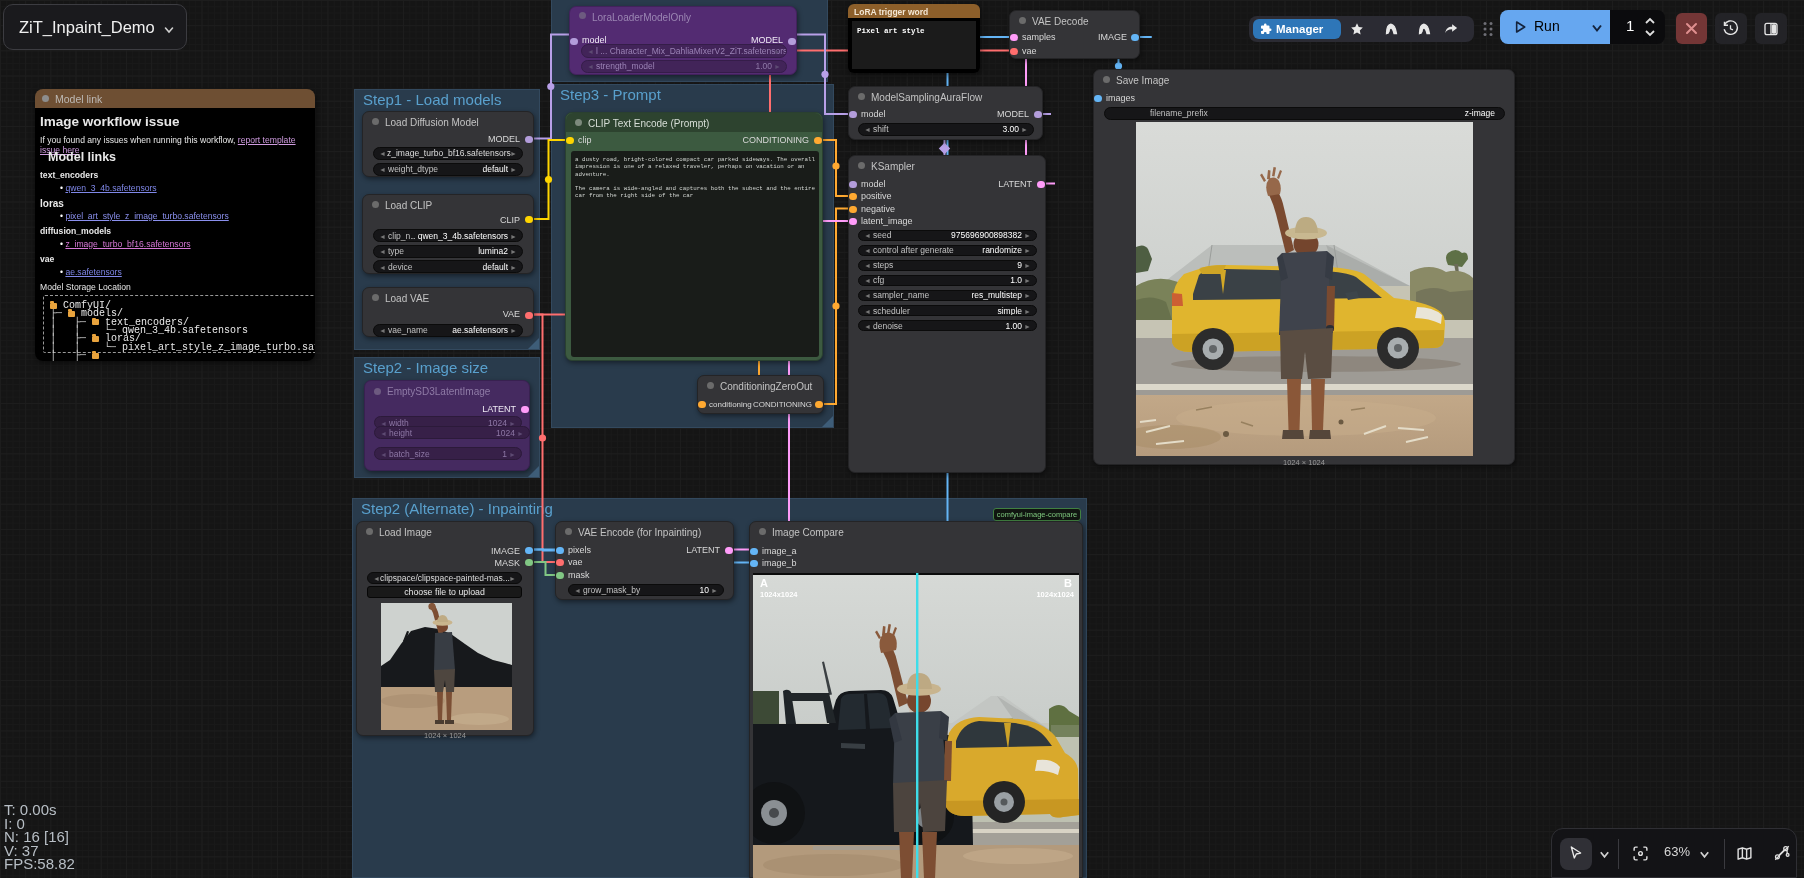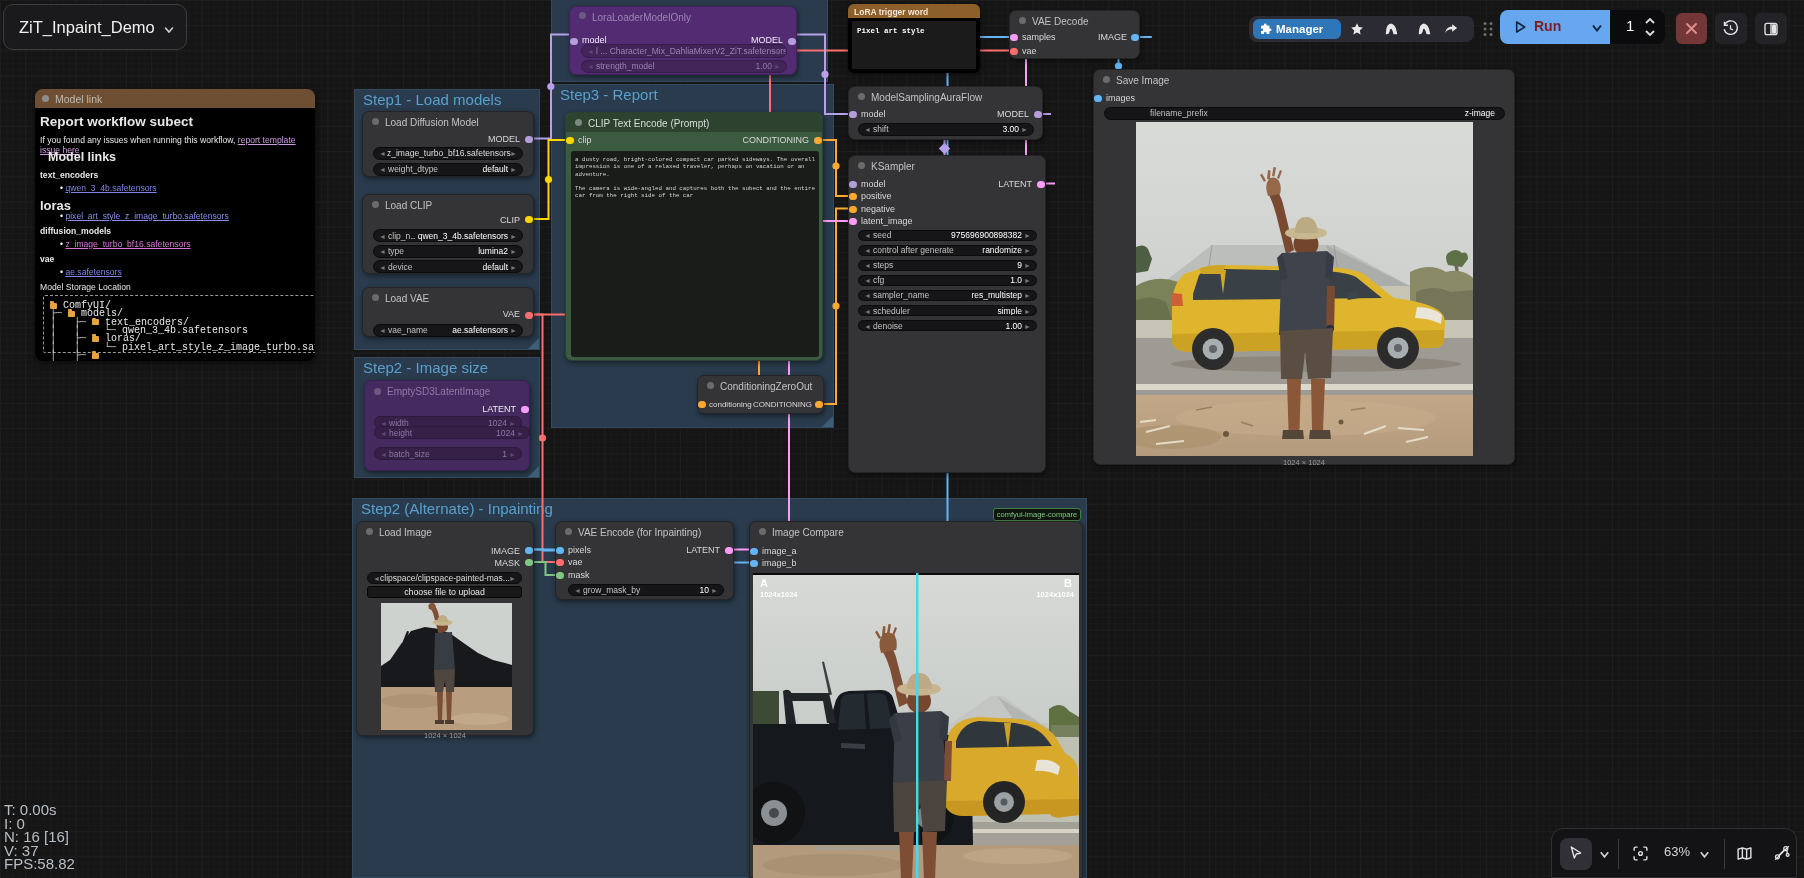--- a/index.html
+++ b/index.html
@@ -38,21 +38,21 @@
 <div class="group" style="left:551px;top:-6px;width:277px;height:88px;"></div>
 <div class="group" style="left:354px;top:89px;width:186px;height:261px;">
       <div class="gtitle">Step1 - Load models</div>
       <div class="rsz"></div>
     </div>
 <div class="group" style="left:354px;top:357px;width:186px;height:121px;">
       <div class="gtitle">Step2 - Image size</div>
       <div class="rsz"></div>
     </div>
 <div class="group" style="left:551px;top:84px;width:283px;height:344px;">
-      <div class="gtitle">Step3 - Report</div>
+      <div class="gtitle">Step3 - Prompt</div>
       <div class="rsz"></div>
     </div>
 <div class="group" style="left:352px;top:498px;width:735px;height:380px;">
       <div class="gtitle">Step2 (Alternate) - Inpainting</div>
     </div>
 <div style="position:absolute;left:993px;top:508px;width:88px;height:13px;background:#101510;border:1px solid #418041;border-radius:3px;color:#7ec87e;font-size:7.5px;text-align:center;line-height:11px;">comfyui-image-compare</div>
 </div>
 
 <svg id="links" width="1804" height="878" viewBox="0 0 1804 878" fill="none">
 <g stroke-width="2" fill="none">
@@ -87,26 +87,26 @@
 </svg>
 
 <div id="nodes" style="position:absolute;inset:0;z-index:8;">
 
 <div style="position:absolute;left:35px;top:89px;width:280px;height:272px;border-radius:8px;overflow:hidden;box-shadow:1px 2px 6px rgba(0,0,0,.5);">
  <div style="height:19px;background:#6e4f33;position:relative;">
   <div class="ndot" style="top:6px;left:7px;width:7px;height:7px;background:#8d8d8d;"></div>
   <div style="position:absolute;left:20px;top:4px;font-size:10.5px;color:#bdb9b5;">Model link</div>
  </div>
  <div style="height:253px;background:#000;color:#e8e8e8;position:relative;">
-  <div style="position:absolute;left:5px;top:6px;font-size:13.5px;font-weight:bold;">Report workflow subect</div>
+  <div style="position:absolute;left:5px;top:6px;font-size:13.5px;font-weight:bold;">Image workflow issue</div>
   <div style="position:absolute;left:5px;top:26.5px;font-size:8.6px;">If you found any issues when running this workflow, <span style="color:#cf9bdf;text-decoration:underline;">report template issue here</span></div>
   <div style="position:absolute;left:5px;top:42px;font-size:12.5px;font-weight:bold;padding-left:8px;">Model links</div>
   <div style="position:absolute;left:5px;top:61.5px;font-size:8.6px;font-weight:bold;">text_encoders</div>
   <div style="position:absolute;left:25px;top:75px;font-size:8.6px;"><span style="color:#fff;">• </span><span style="color:#7f87e8;text-decoration:underline;">qwen_3_4b.safetensors</span></div>
-  <div style="position:absolute;left:5px;top:89.5px;font-size:13px;font-weight:bold;">loras</div>
+  <div style="position:absolute;left:5px;top:89.5px;font-size:10px;font-weight:bold;">loras</div>
   <div style="position:absolute;left:25px;top:103px;font-size:8.6px;"><span style="color:#fff;">• </span><span style="color:#8b90ee;text-decoration:underline;">pixel_art_style_z_image_turbo.safetensors</span></div>
   <div style="position:absolute;left:5px;top:117.5px;font-size:8.6px;font-weight:bold;">diffusion_models</div>
   <div style="position:absolute;left:25px;top:131px;font-size:8.6px;"><span style="color:#fff;">• </span><span style="color:#d678d6;text-decoration:underline;">z_image_turbo_bf16.safetensors</span></div>
   <div style="position:absolute;left:5px;top:145.5px;font-size:8.6px;font-weight:bold;">vae</div>
   <div style="position:absolute;left:25px;top:159px;font-size:8.6px;"><span style="color:#fff;">• </span><span style="color:#7f87e8;text-decoration:underline;">ae.safetensors</span></div>
   <div style="position:absolute;left:5px;top:173.5px;font-size:8.6px;">Model Storage Location</div>
   <div style="position:absolute;left:8px;top:187px;width:290px;height:58px;border:1px dashed #999;border-radius:2px;"></div>
   <div class="mono tree" style="position:absolute;left:15px;top:194px;font-size:10px;line-height:8.35px;color:#e8e8e8;white-space:pre;"><span class="fold"></span> ComfyUI/
 <span class="tl">├─</span> <span class="fold"></span> models/
 <span class="tl">│</span>   <span class="tl">├─</span> <span class="fold"></span> text_encoders/
@@ -597,21 +597,21 @@
       <circle cx="3" cy="8" r="1.5"></circle>
       <circle cx="9" cy="8" r="1.5"></circle>
       <circle cx="3" cy="13.5" r="1.5"></circle>
       <circle cx="9" cy="13.5" r="1.5"></circle>
     </svg>
 
  <div style="position:absolute;left:1500px;top:10px;width:110px;height:34px;background:#66a7f0;border-radius:8px 0 0 8px;">
   <svg style="position:absolute;left:12px;top:9px;" width="16" height="16" viewBox="0 0 24 24" fill="none" stroke="#14233c" stroke-width="2.4" stroke-linejoin="round">
         <path d="M7 4.5 L19 12 L7 19.5 Z"></path>
       </svg>
-  <div style="position:absolute;left:34px;top:8px;font-size:14px;font-weight:bold;color:#7f1d1d;">Run</div>
+  <div style="position:absolute;left:34px;top:8px;font-size:14px;font-weight:normal;color:#000000;">Run</div>
   <svg style="position:absolute;left:90px;top:11px;" width="14" height="14" viewBox="0 0 14 14">
         <path d="M3,4.5 L7,9.5 L11,4.5" stroke="#14233c" stroke-width="2" fill="none"></path>
       </svg>
  </div>
  <div style="position:absolute;left:1610px;top:10px;width:55px;height:34px;background:#0b0b0d;border-radius:0 8px 8px 0;">
   <div style="position:absolute;left:16px;top:7px;font-size:15px;color:#fff;">1</div>
   <svg style="position:absolute;left:33px;top:5px;" width="14" height="24" viewBox="0 0 14 24">
         <path d="M3,8 L7,4 L11,8" stroke="#e0e0e0" stroke-width="1.8" fill="none"></path>
         <path d="M3,16 L7,20 L11,16" stroke="#e0e0e0" stroke-width="1.8" fill="none"></path>
       </svg>

